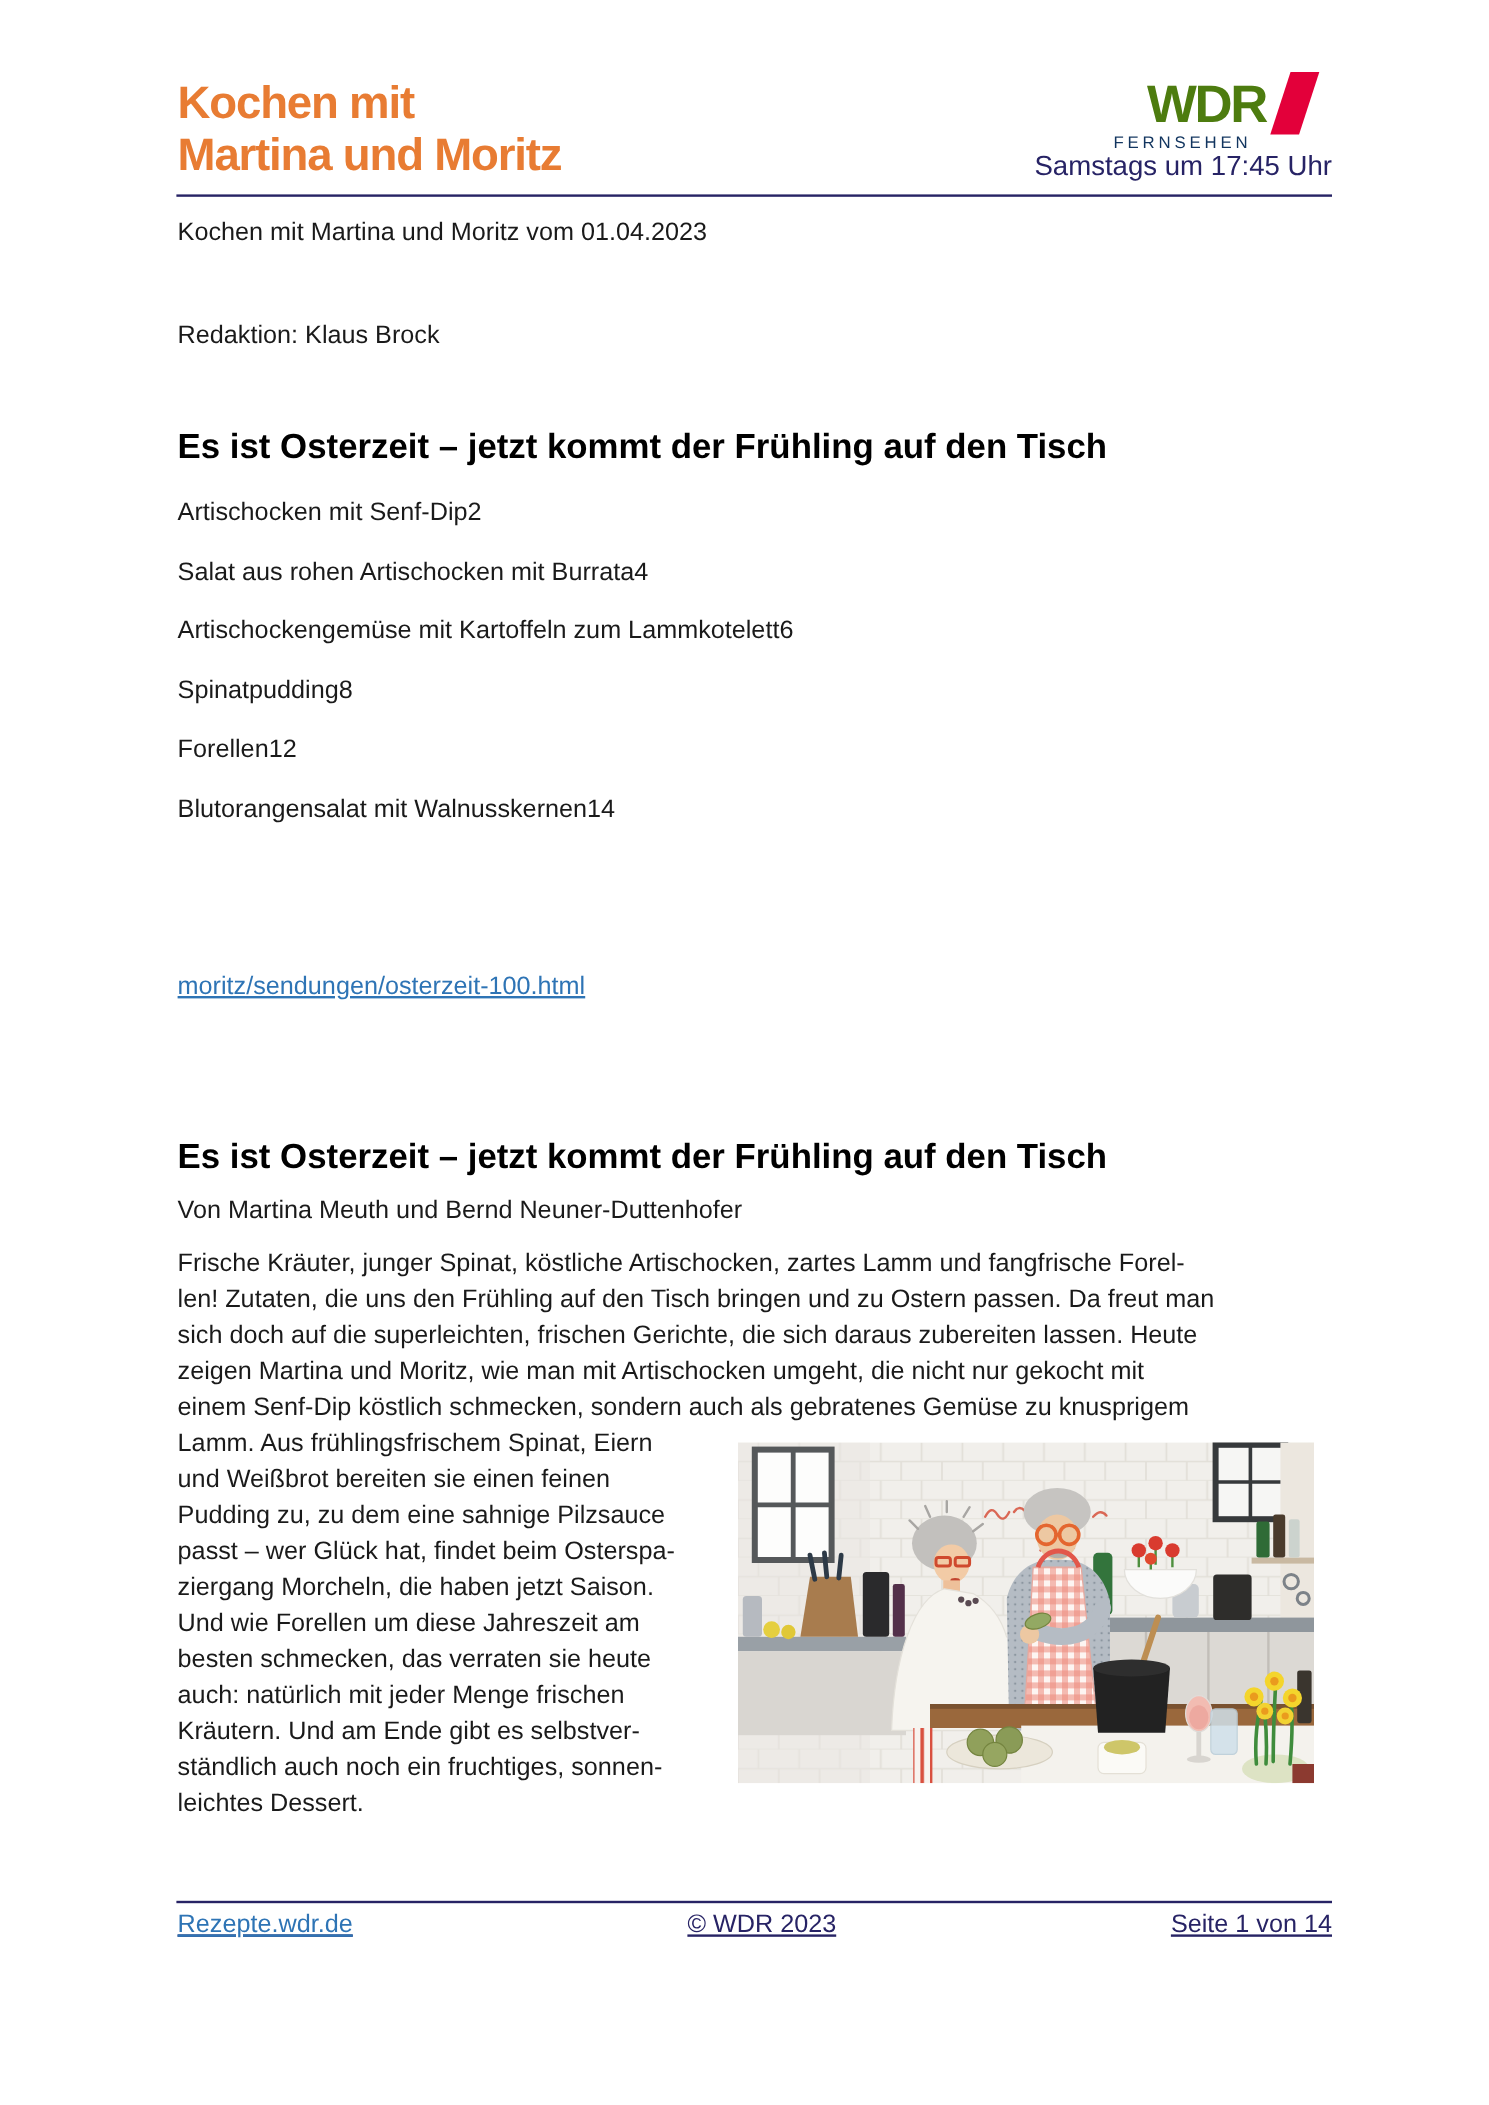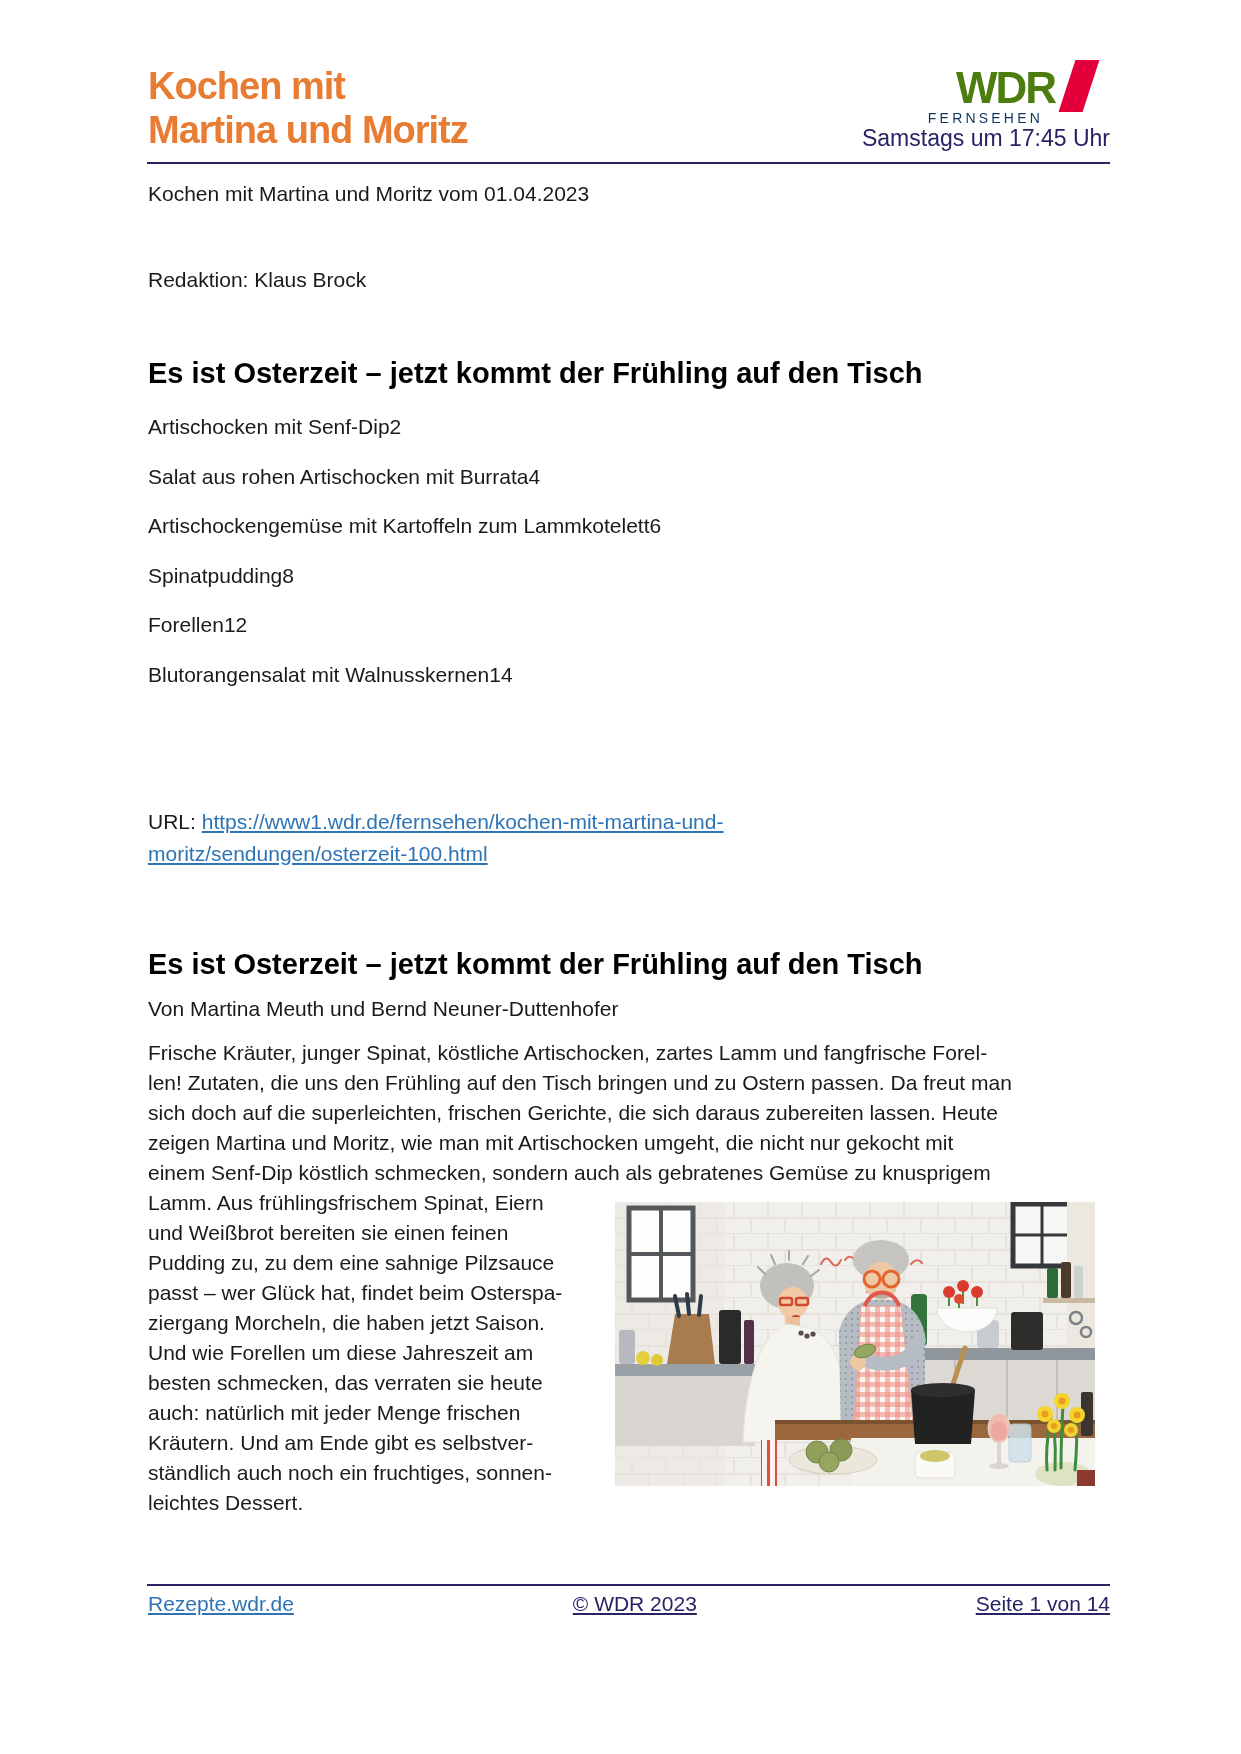--- a/index.html
+++ b/index.html
@@ -135,21 +135,20 @@
       <span class="toc-label">Forellen</span>
       <span class="toc-page">12</span>
     </div>
     <div class="toc-row">
       <span class="toc-label">Blutorangensalat mit Walnusskernen</span>
       <span class="toc-page">14</span>
     </div>
   </div>
 
   <div class="url-block">
-    <div><span>URL:</span>&nbsp;<a class="link">https://www1.wdr.de/fernsehen/kochen-mit-martina-und-</a></div>
     <div><a class="link">moritz/sendungen/osterzeit-100.html</a></div>
   </div>
 
   <div class="article-heading">Es ist Osterzeit – jetzt kommt der Frühling auf den Tisch</div>
   <div class="byline">Von Martina Meuth und Bernd Neuner-Duttenhofer</div>
 
   <div class="intro">
     <div>Frische Kräuter, junger Spinat, köstliche Artischocken, zartes Lamm und fangfrische Forel-</div>
     <div>len! Zutaten, die uns den Frühling auf den Tisch bringen und zu Ostern passen. Da freut man</div>
     <div>sich doch auf die superleichten, frischen Gerichte, die sich daraus zubereiten lassen. Heute</div>

